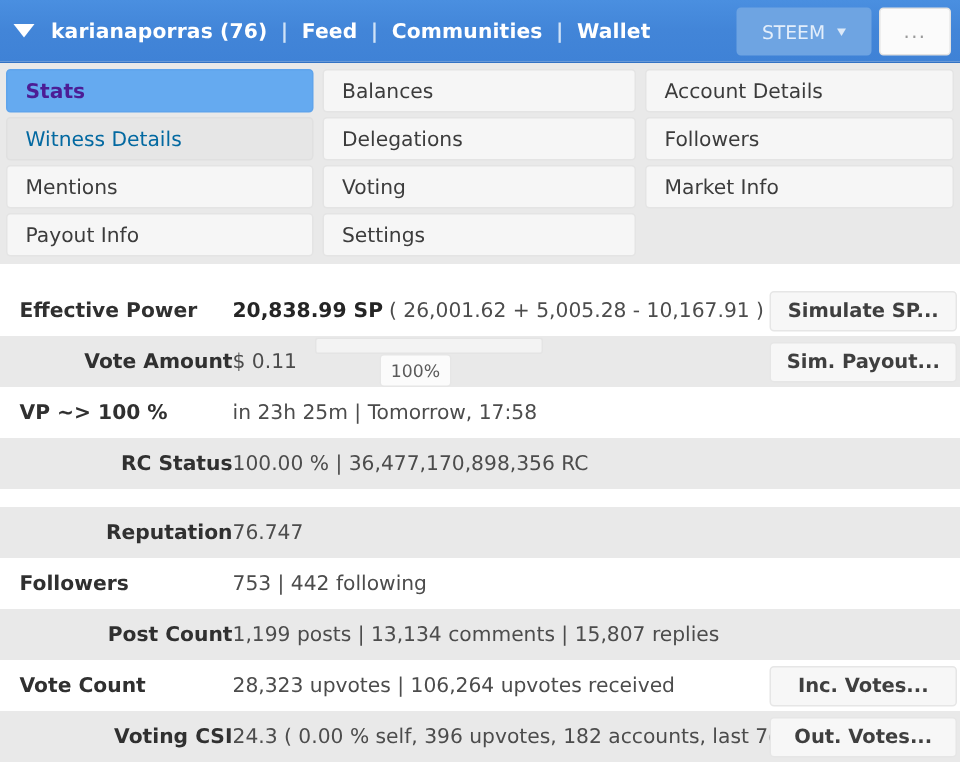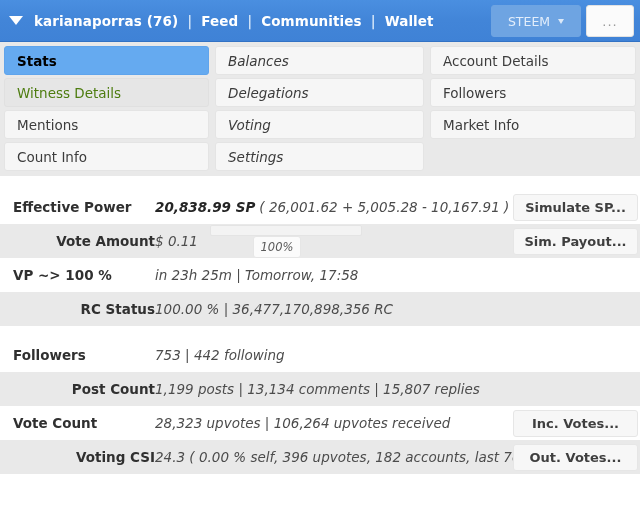--- a/index.html
+++ b/index.html
@@ -132,32 +132,32 @@
     display: flex;
     align-items: center;
     padding-left: 12px;
     font-size: 13.5px;
     color: #3c3c3c;
     background: #f6f6f6;
     border: 1px solid #e4e4e4;
     border-radius: 3px;
   }
   .tab.col1 { width: 205px; flex: 0 0 205px; }
-  .tab.col2 { width: 209px; flex: 0 0 209px; font-style: italic; }
+  .tab.col2 { width: 209px; flex: 0 0 209px; }
   .tab.col3 { flex: 1 1 auto; }
   .tab.active {
     background: #65aaf0;
     border-color: #5fa4ec;
-    color: #000000;
+    color: #4c1d95;
     font-weight: bold;
   }
   .tab.disabled {
     background: #e6e6e6;
     border-color: #e0e0e0;
-    color: #4d7c0f;
+    color: #0369a1;
   }
   .tab.empty {
     background: transparent;
     border-color: transparent;
   }
 
   
   .gap {
     height: 14px;
     background: #ffffff;
@@ -190,21 +190,20 @@
   }
   .srow .value {
     flex: 1 1 auto;
     font-size: 13.5px;
     color: #4c4c4c;
     display: flex;
     align-items: center;
     white-space: nowrap;
     overflow: hidden;
     padding-right: 4px;
-    font-style: italic;
   }
   .value .strong {
     font-weight: bold;
     color: #252525;
     margin-right: 4px;
   }
 
   .section-gap {
     height: 12px;
     background: #ffffff;
@@ -291,21 +290,21 @@
       <div class="tab col1 disabled">Witness Details</div>
       <div class="tab col2">Delegations</div>
       <div class="tab col3">Followers</div>
     </div>
     <div class="tab-row">
       <div class="tab col1">Mentions</div>
       <div class="tab col2">Voting</div>
       <div class="tab col3">Market Info</div>
     </div>
     <div class="tab-row">
-      <div class="tab col1">Count Info</div>
+      <div class="tab col1">Payout Info</div>
       <div class="tab col2">Settings</div>
       <div class="tab col3 empty"></div>
     </div>
   </div>
 
   <div class="gap"></div>
 
   <div class="stats">
 
     <div class="srow odd">
@@ -334,20 +333,26 @@
       <div class="value">in 23h 25m  |  Tomorrow, 17:58</div>
     </div>
 
     <div class="srow even">
       <div class="label">RC Status</div>
       <div class="value">100.00 %  |  36,477,170,898,356 RC</div>
     </div>
 
     <div class="section-gap"></div>
 
+    <div class="srow even">
+      <div class="label">Reputation</div>
+      <div class="value">
+        <span>76.747</span>
+      </div>
+    </div>
 
     <div class="srow odd">
       <div class="label">Followers</div>
       <div class="value">753  |  442 following</div>
     </div>
 
     <div class="srow even">
       <div class="label">Post Count</div>
       <div class="value">1,199 posts  |  13,134 comments  |  15,807 replies</div>
     </div>

